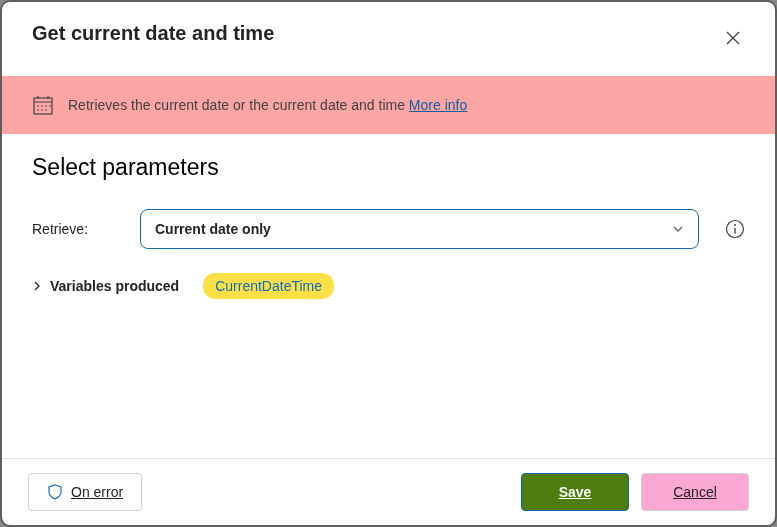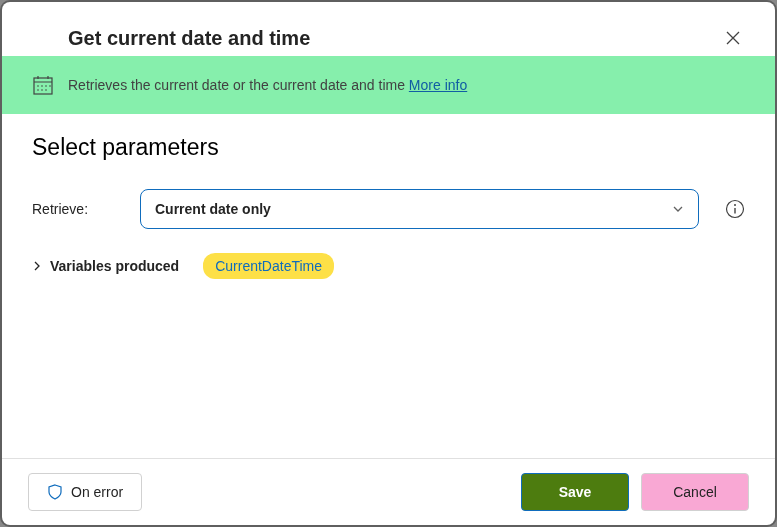--- a/index.html
+++ b/index.html
@@ -17,38 +17,37 @@
   height: 523px;
   background: #fff;
   border-radius: 8px;
   display: flex;
   flex-direction: column;
   overflow: hidden;
   box-shadow: 0 0 0 2px rgba(0,0,0,0.3);
 }
 .header {
   display: flex;
-  align-items: center;
+  align-items: flex-start;
   justify-content: space-between;
-  padding: 20px 26px 2px 30px;
-  margin-left: 36px;
+  padding: 20px 26px 22px 30px;
 }
 .title {
   font-size: 20px;
   font-weight: 600;
   color: #242424;
 }
 .close-btn {
   width: 32px; height: 32px;
   display: flex; align-items: center; justify-content: center;
   cursor: pointer;
   color: #424242;
 }
 .info-banner {
-  background: #86efac;
+  background: #fca5a5;
   padding: 18px 30px;
   display: flex;
   align-items: center;
   gap: 14px;
   font-size: 14px;
   color: #424242;
 }
 .cal-icon { flex: 0 0 auto; color: #424242; }
 .more-link { color: #115ea3; text-decoration: underline; cursor: pointer; }
 .body {
@@ -128,20 +127,21 @@
   justify-content: space-between;
 }
 .btn {
   height: 38px;
   border-radius: 4px;
   font-size: 14px;
   cursor: pointer;
   display: inline-flex;
   align-items: center;
   justify-content: center;
+  text-decoration: underline;
 }
 .on-error {
   border: 1px solid #d1d1d1;
   background: #fff;
   padding: 0 18px;
   gap: 8px;
   color: #242424;
 }
 .foot-right { display: flex; gap: 12px; }
 .save {

